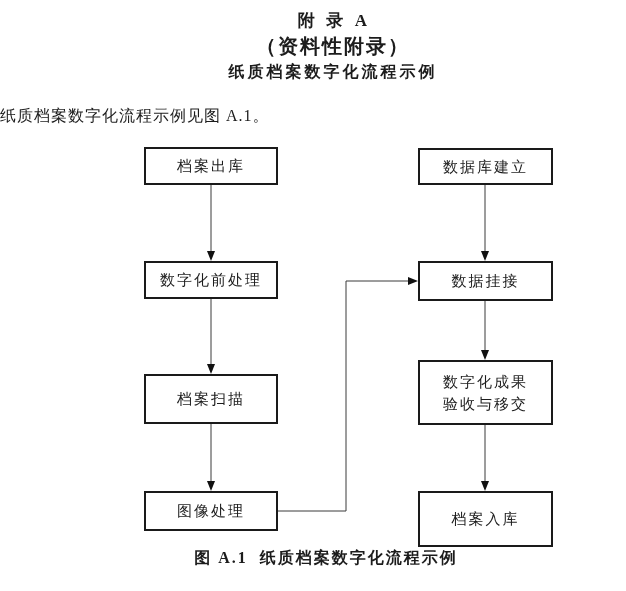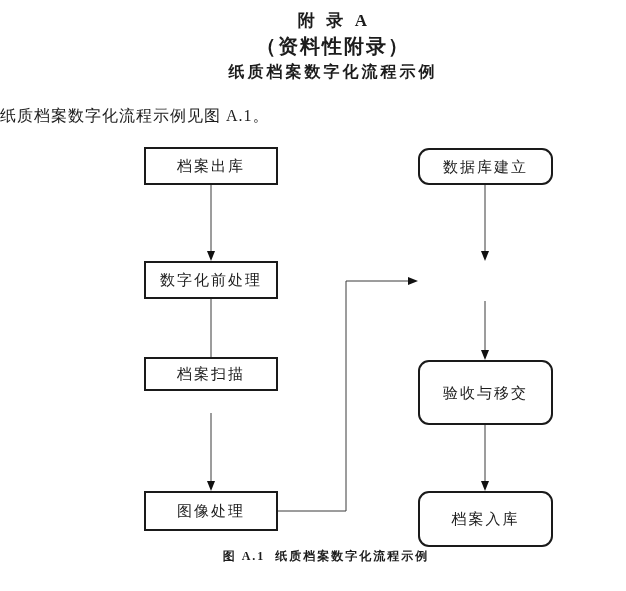--- a/index.html
+++ b/index.html
@@ -63,24 +63,24 @@
     flex-direction: column;
     align-items: center;
     justify-content: center;
     font-size: 15px;
     letter-spacing: 2px;
     text-align: center;
     line-height: 22px;
     font-family: Liberation Serif, serif;
   }
   .col-left  { left: 144px; width: 134px; }
-  .col-right { left: 418px; width: 135px; border-radius: 11px; }
+  .col-right { left: 418px; width: 135px; }
   #box-archive-checkout   { top: 147px; height: 38px; }
   #box-pre-processing     { top: 261px; height: 38px; }
-  #box-archive-scanning   { top: 357px; height: 34px; }
+  #box-archive-scanning   { top: 374px; height: 50px; }
   #box-image-processing   { top: 491px; height: 40px; }
   #box-database-creation  { top: 148px; height: 37px; }
   #box-data-linking       { top: 261px; height: 40px; }
   #box-acceptance         { top: 360px; height: 65px; }
   #box-archive-storage    { top: 491px; height: 56px; }
   #connector-layer {
     position: absolute;
     left: 0;
     top: 0;
     width: 626px;
@@ -97,21 +97,21 @@
     stroke: none;
   }
   
   .caption {
     position: absolute;
     left: 0;
     right: 0;
     top: 548px;
     text-align: center;
     padding-left: 26px;
-    font-size: 12px;
+    font-size: 16px;
     font-weight: bold;
     letter-spacing: 2px;
     white-space: pre;
   }
 </style>
 </head>
 <body>
 
 <div id="page">
 
@@ -166,21 +166,25 @@
   <div class="flow-box col-left" id="box-archive-scanning">
     <span>档案扫描</span>
   </div>
   <div class="flow-box col-left" id="box-image-processing">
     <span>图像处理</span>
   </div>
 
   <div class="flow-box col-right" id="box-database-creation">
     <span>数据库建立</span>
   </div>
+  <div class="flow-box col-right" id="box-data-linking">
+    <span>数据挂接</span>
+  </div>
   <div class="flow-box col-right" id="box-acceptance">
+    <span>数字化成果</span>
     <span>验收与移交</span>
   </div>
   <div class="flow-box col-right" id="box-archive-storage">
     <span>档案入库</span>
   </div>
 
   <div class="caption">图 A.1  纸质档案数字化流程示例</div>
 
 </div>
 

